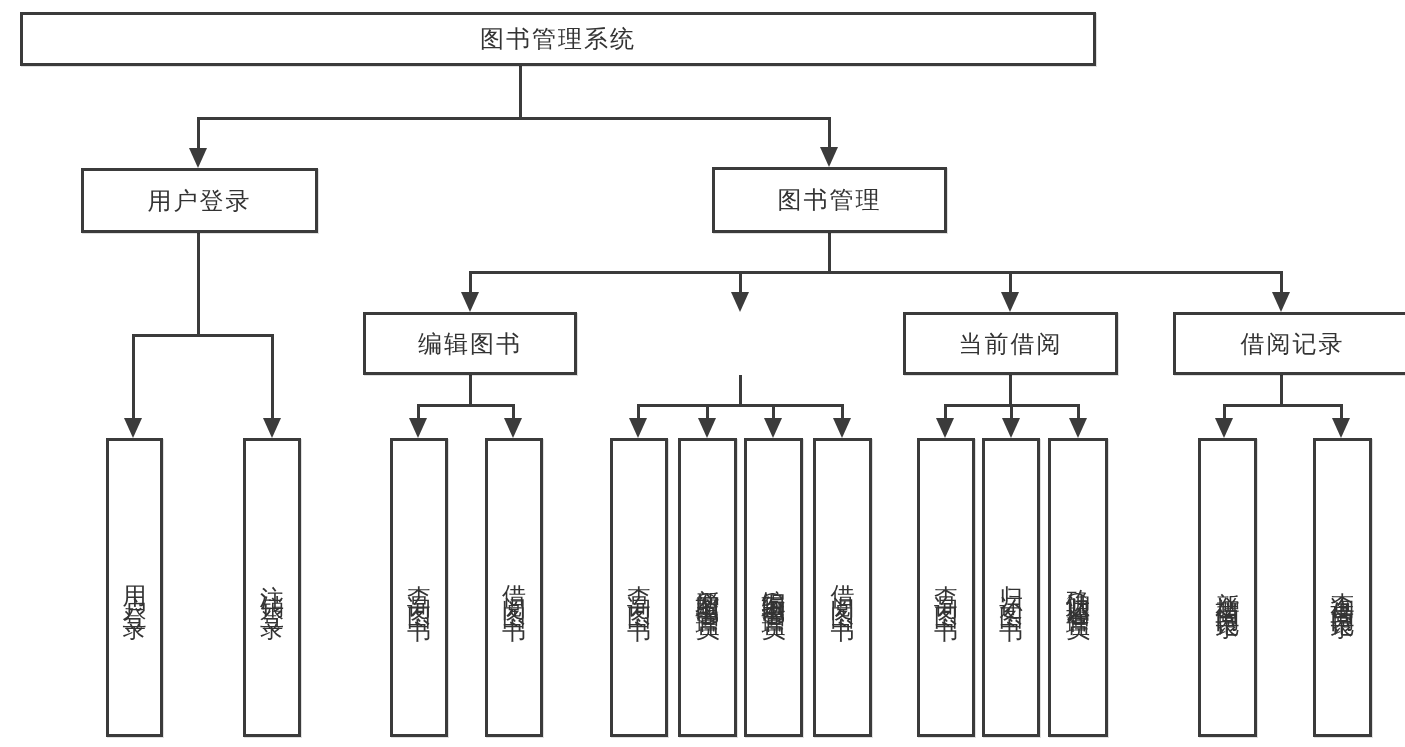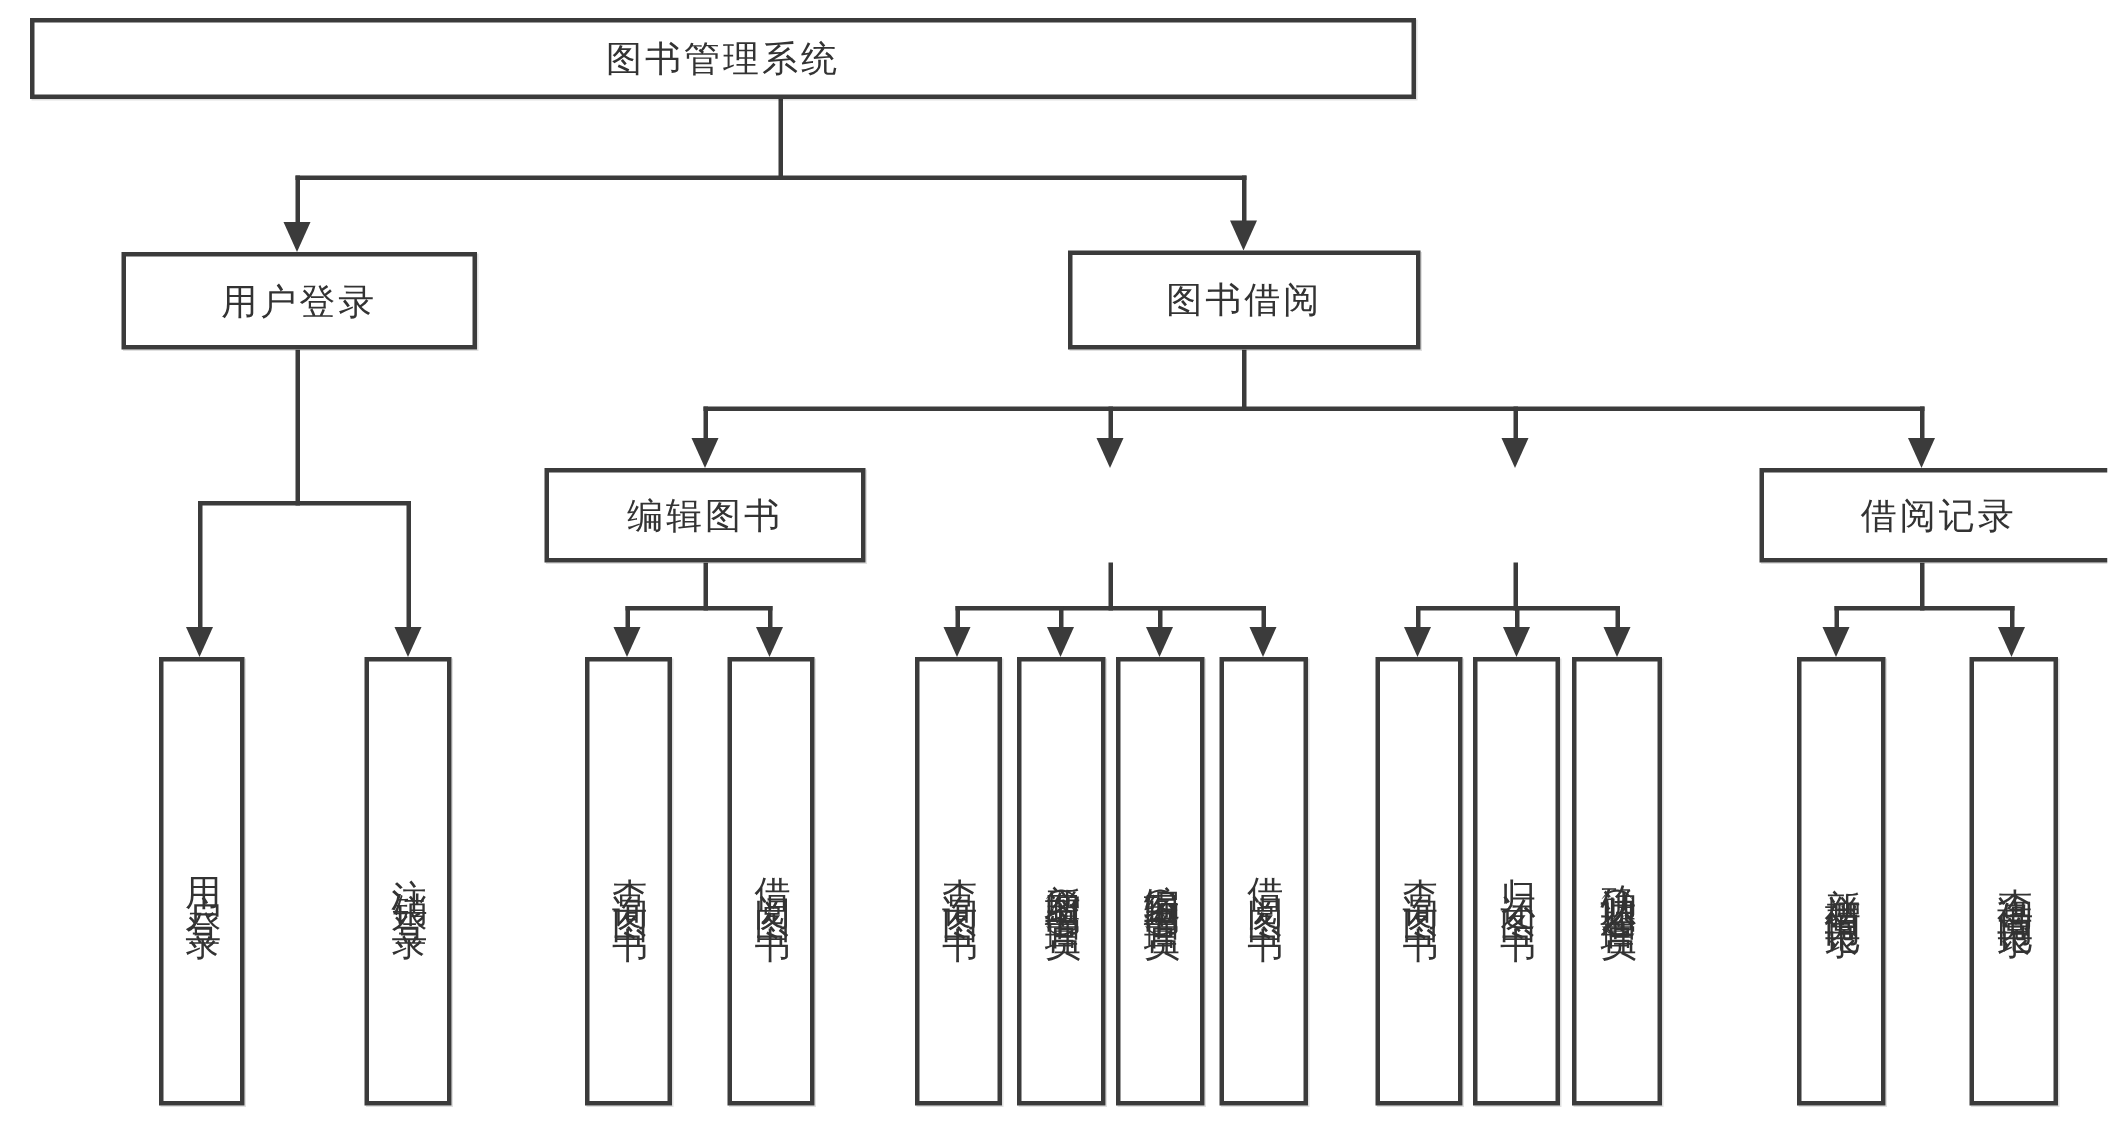--- a/index.html
+++ b/index.html
@@ -116,29 +116,30 @@
   <div class="line" style="left:1077px;top:404px;width:3px;height:16px"></div>
   <div class="arrow" style="left:1069px;top:418px"></div>
 
   <div class="line" style="left:1280px;top:375px;width:3px;height:32px"></div>
   <div class="line" style="left:1223px;top:404px;width:120px;height:3px"></div>
   <div class="line" style="left:1223px;top:404px;width:3px;height:16px"></div>
   <div class="arrow" style="left:1215px;top:418px"></div>
   <div class="line" style="left:1340px;top:404px;width:3px;height:16px"></div>
   <div class="arrow" style="left:1332px;top:418px"></div>
 
-  <div class="box hbox" style="left:20px;top:12px;width:924px;height:54px">图书管理系统</div>
+  <div class="box hbox" style="left:20px;top:12px;width:1076px;height:54px">图书管理系统</div>
 
   <div class="box hbox" style="left:81px;top:168px;width:237px;height:65px">用户登录</div>
 
-  <div class="box hbox" style="left:712px;top:167px;width:235px;height:66px">图书借阅</div>
+  <div class="box hbox" style="left:712px;top:167px;width:235px;height:66px">图书管理</div>
 
   <div class="box hbox" style="left:363px;top:312px;width:214px;height:63px">编辑图书</div>
 
 
+  <div class="box hbox" style="left:903px;top:312px;width:215px;height:63px">当前借阅</div>
 
   <div class="box hbox" style="left:1173px;top:312px;width:239px;height:63px">借阅记录</div>
 
   <div class="box vbox" style="left:106px;top:438px;width:57px;height:299px">用户登录</div>
   <div class="box vbox" style="left:243px;top:438px;width:58px;height:299px">注销登录</div>
 
   <div class="box vbox" style="left:390px;top:438px;width:58px;height:299px">查询图书</div>
   <div class="box vbox" style="left:485px;top:438px;width:58px;height:299px">借阅图书</div>
 
   <div class="box vbox" style="left:610px;top:438px;width:58px;height:299px">查询图书</div>

